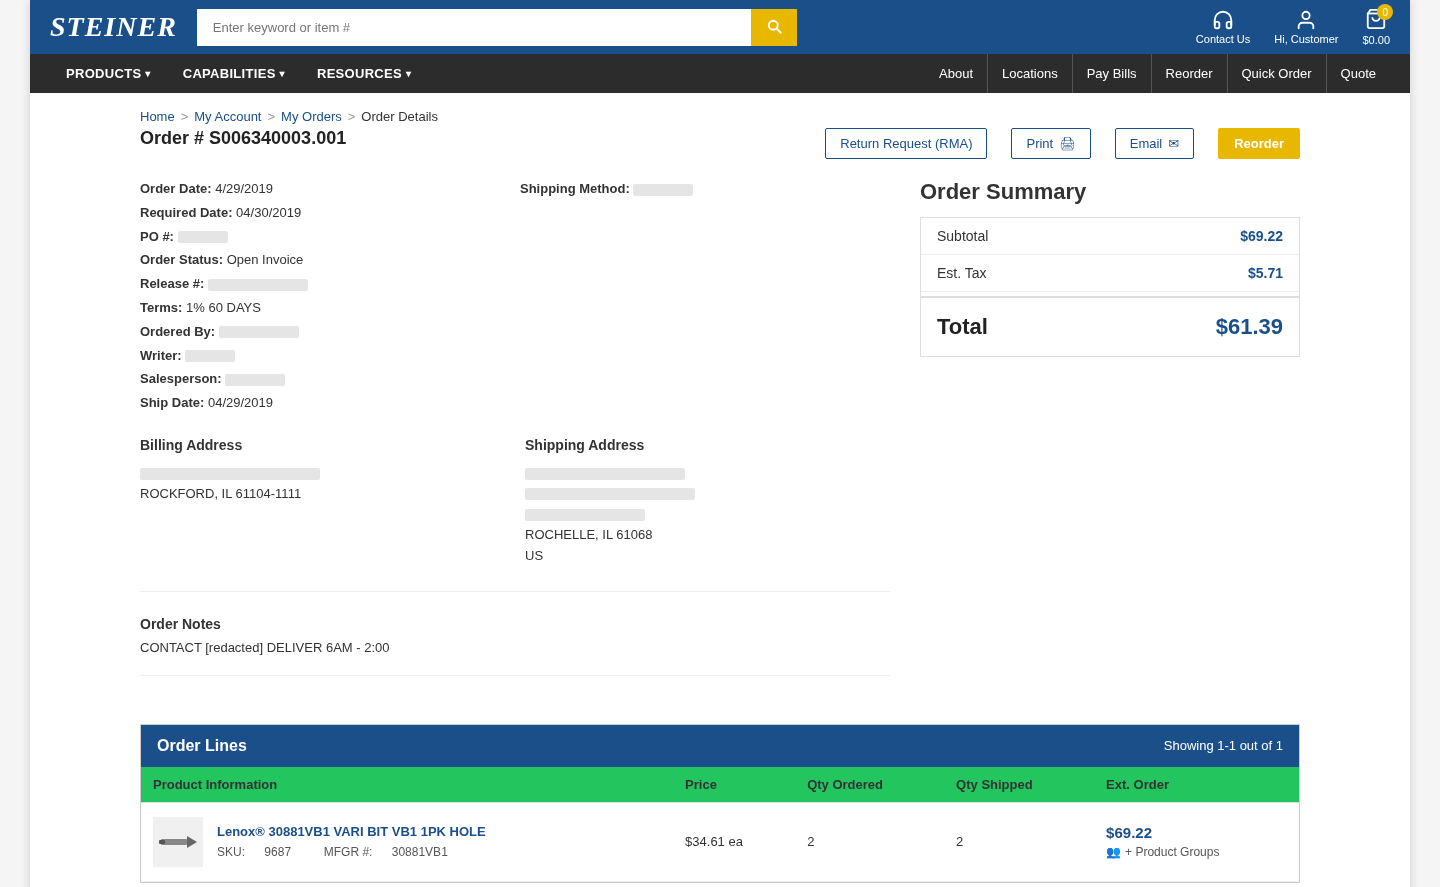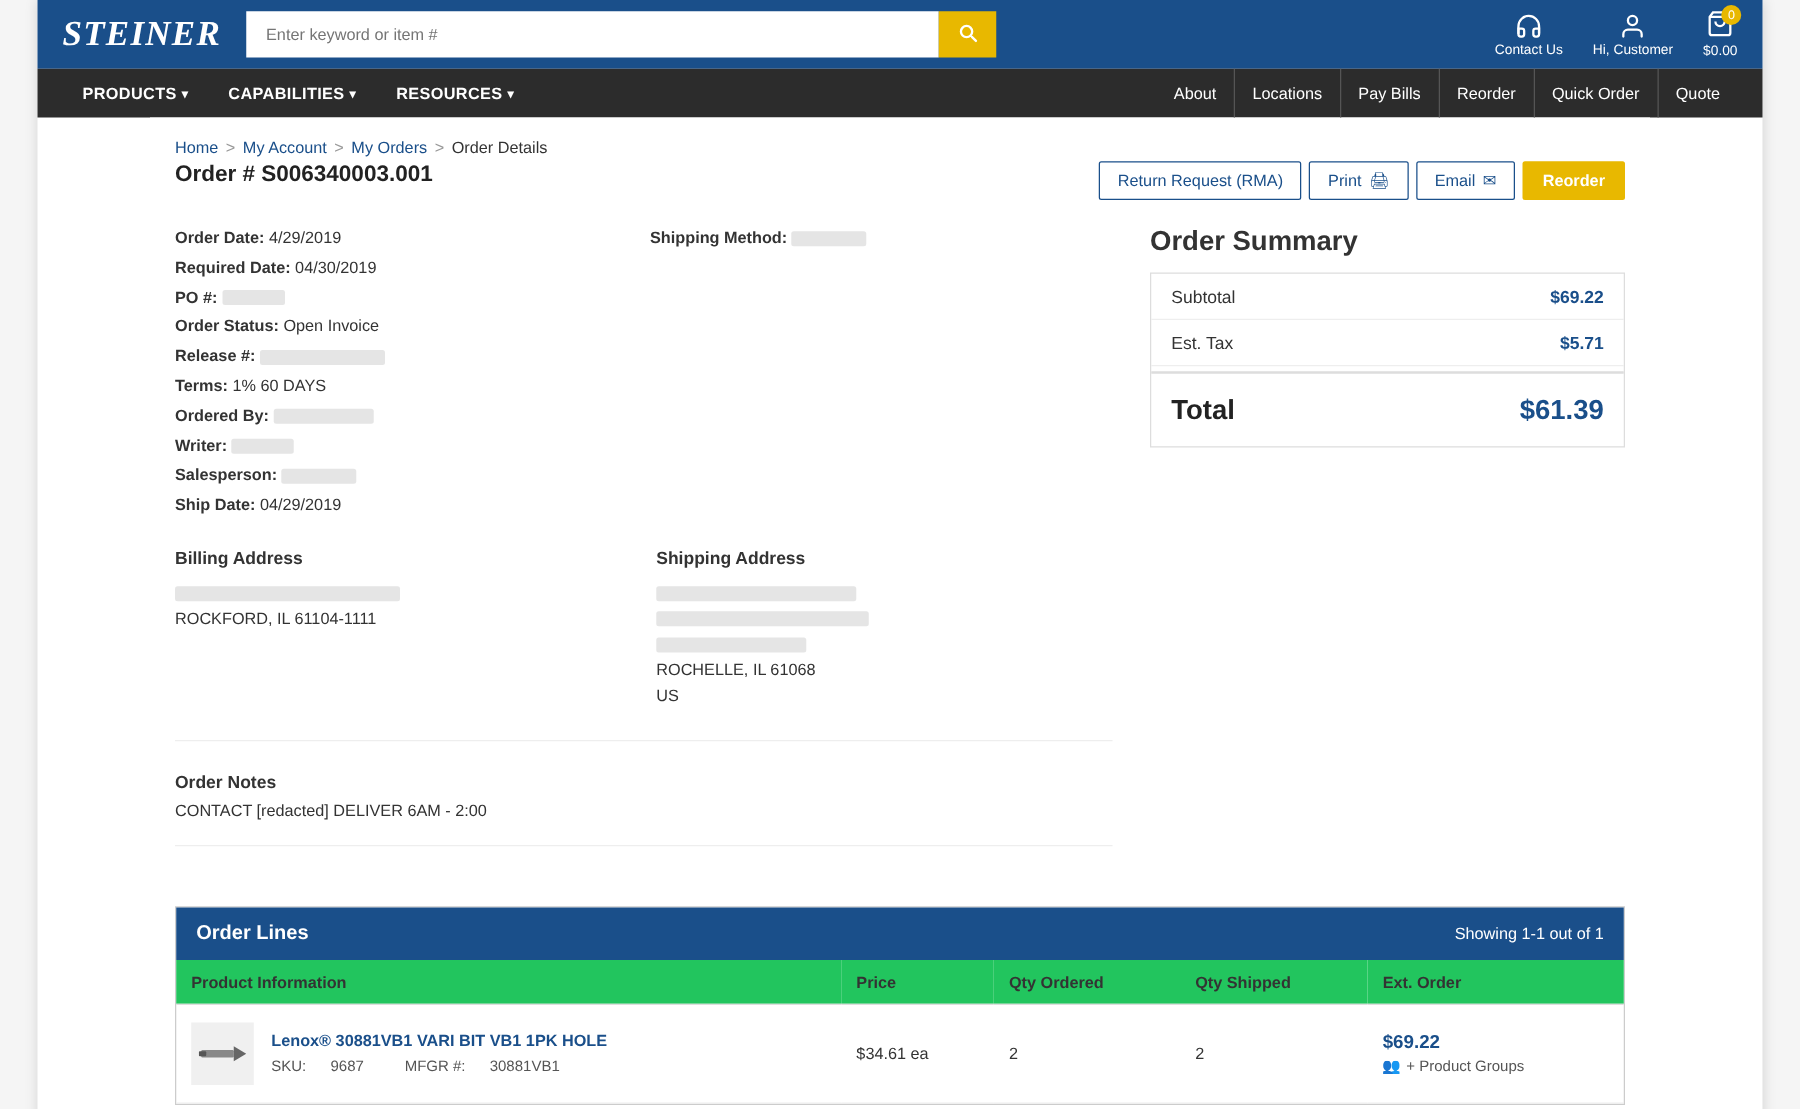--- a/index.html
+++ b/index.html
@@ -32,21 +32,21 @@
 
     
     .breadcrumb { display: flex; align-items: center; gap: 6px; font-size: 13px; margin-bottom: 4px; }
     .breadcrumb a { color: #1a4f8a; text-decoration: none; }
     .breadcrumb span { color: #999; }
     .breadcrumb .current { color: #333; }
 
     
     .order-header { display: flex; align-items: flex-start; justify-content: space-between; margin-bottom: 20px; }
     .order-title { font-size: 18px; font-weight: bold; color: #222; }
-    .order-actions { display: flex; gap: 6px; align-items: center; }
+    .order-actions { display: flex; gap: 24px; align-items: center; }
     .btn-outline { border: 1px solid #1a4f8a; color: #1a4f8a; background: white; padding: 7px 14px; font-size: 13px; cursor: pointer; border-radius: 2px; display: flex; align-items: center; gap: 6px; }
     .btn-reorder { background: #e8b800; color: white; border: none; padding: 8px 16px; font-size: 13px; font-weight: bold; cursor: pointer; border-radius: 2px; }
     .order-info { }
     .order-info p { margin-bottom: 3px; font-size: 13px; line-height: 1.6; }
     .order-info strong { font-weight: bold; }
     .blurred { display: inline-block; background: #ccc; border-radius: 2px; height: 12px; vertical-align: middle; opacity: 0.5; }
 
     
     .order-summary { border: 1px solid #ddd; padding: 0; }
     .order-summary-title { font-size: 22px; font-weight: bold; margin-bottom: 12px; }

